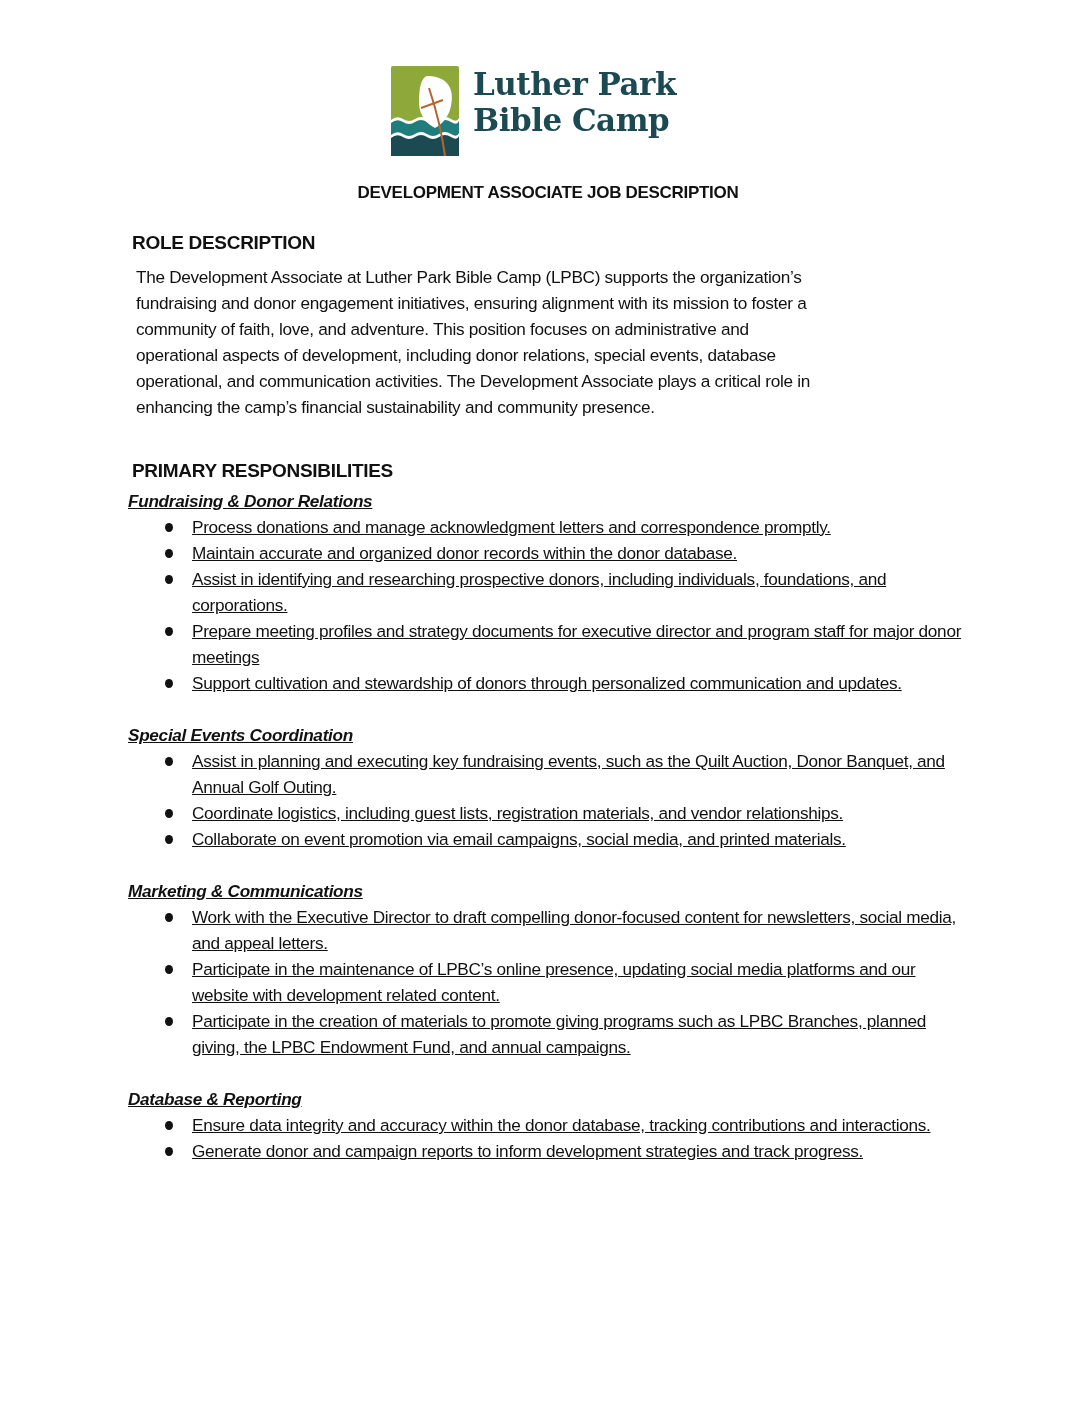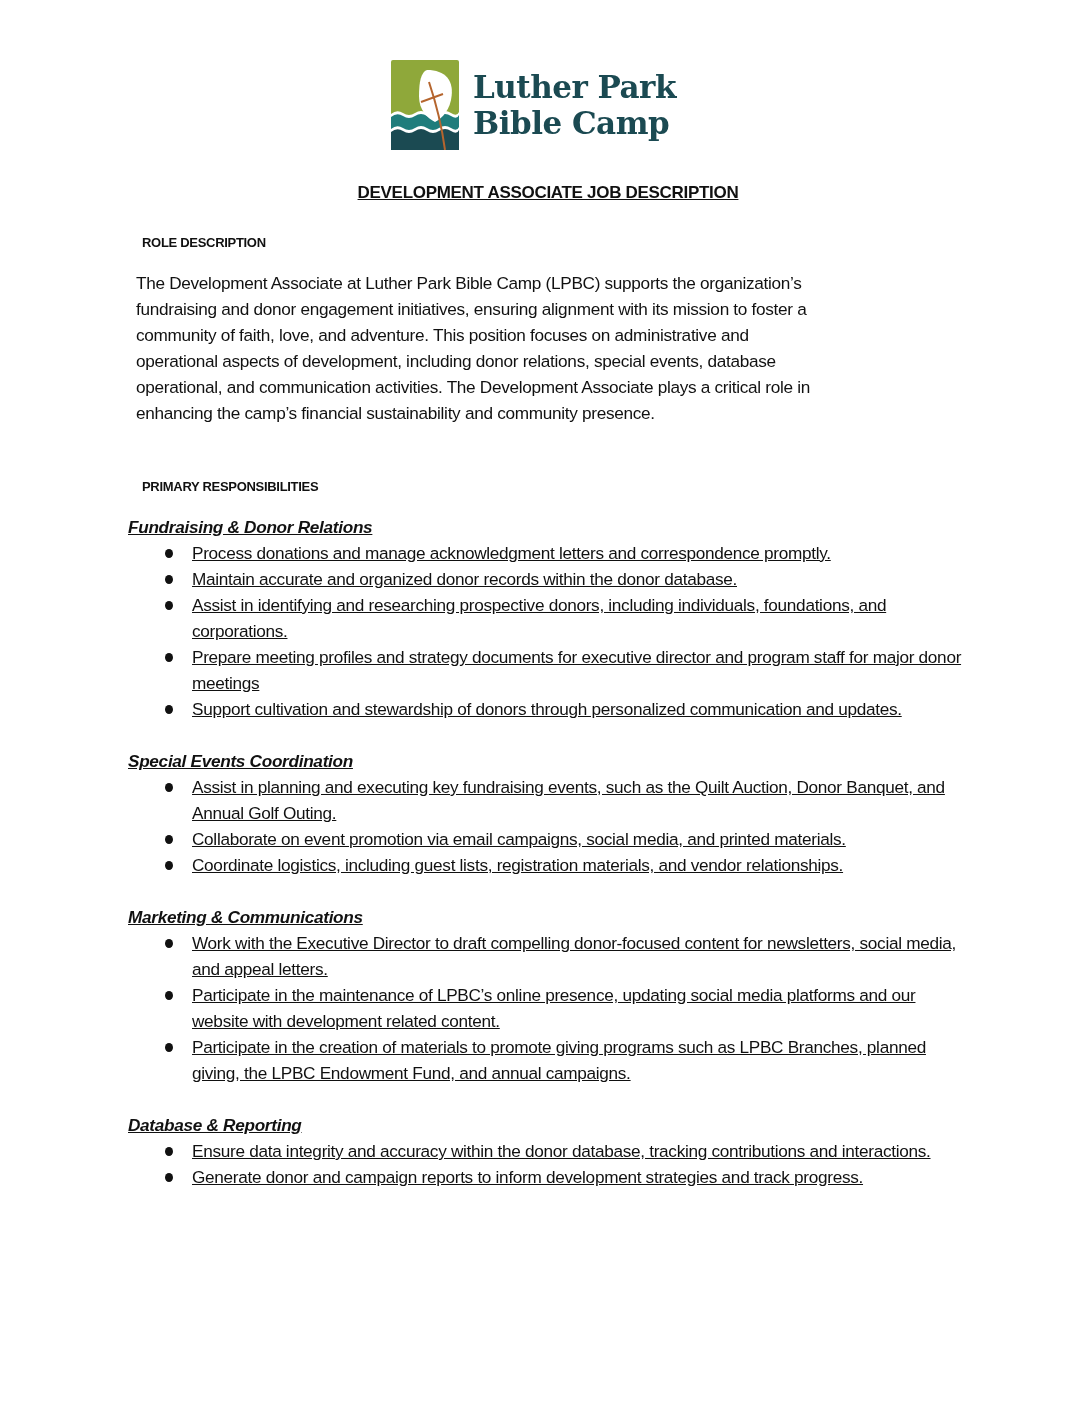--- a/index.html
+++ b/index.html
@@ -11,25 +11,24 @@
       width: 1088px;
       height: 1408px;
       position: relative;
       overflow: hidden;
       font-family: "Liberation Sans", sans-serif;
       color: #111111;
     }
     .logo {
       position: absolute;
       left: 391px;
-      top: 60px;
+      top: 66px;
       width: 310px;
       height: 90px;
       display: flex;
-      align-items: center;
     }
     .logo-mark {
       width: 68px;
       height: 90px;
       flex: 0 0 68px;
     }
     .logo-text {
       margin-left: 14px;
       font-family: "DejaVu Serif", serif;
       font-weight: bold;
@@ -46,30 +45,29 @@
       top: 180px;
       width: 840px;
       font-family: "Liberation Sans", sans-serif;
       font-size: 17.2px;
       line-height: 26px;
       letter-spacing: -0.3px;
     }
     .doc-title {
       text-align: center;
       font-weight: bold;
-      text-decoration: underline;
       font-size: 17px;
       margin: 0 0 24px 0;
       padding-left: 0;
       height: 26px;
     }
     .section-heading {
       font-weight: bold;
-      font-size: 13px;
-      margin: 14px;
+      font-size: 19px;
+      margin: 4px;
     }
     .para {
       margin: 8px;
     }
     .spacer { height: 26px; }
     .sub-heading {
       font-weight: bold;
       font-style: italic;
       margin: 0;
       text-decoration: underline;
@@ -141,22 +139,22 @@
     <li><span class="bullet"></span><span>Assist in identifying and researching prospective donors, including individuals, foundations, and corporations.</span></li>
     <li><span class="bullet"></span><span>Prepare meeting profiles and strategy documents for executive director and program staff for major donor meetings</span></li>
     <li><span class="bullet"></span><span>Support cultivation and stewardship of donors through personalized communication and updates.</span></li>
   </ul>
 
   <div class="spacer"></div>
 
   <div class="sub-heading">Special Events Coordination</div>
   <ul class="bullets">
     <li><span class="bullet"></span><span>Assist in planning and executing key fundraising events, such as the Quilt Auction, Donor Banquet, and Annual Golf Outing.</span></li>
+    <li><span class="bullet"></span><span>Coordinate logistics, including guest lists, registration materials, and vendor relationships.</span></li>
     <li><span class="bullet"></span><span>Collaborate on event promotion via email campaigns, social media, and printed materials.</span></li>
-    <li><span class="bullet"></span><span>Coordinate logistics, including guest lists, registration materials, and vendor relationships.</span></li>
   </ul>
 
   <div class="spacer"></div>
 
   <div class="sub-heading">Marketing &amp; Communications</div>
   <ul class="bullets">
     <li><span class="bullet"></span><span>Work with the Executive Director to draft compelling donor-focused content for newsletters, social media, and appeal letters.</span></li>
     <li><span class="bullet"></span><span>Participate in the maintenance of LPBC’s online presence, updating social media platforms and our website with development related content.</span></li>
     <li><span class="bullet"></span><span>Participate in the creation of materials to promote giving programs such as LPBC Branches, planned giving, the LPBC Endowment Fund, and annual campaigns.</span></li>
   </ul>

